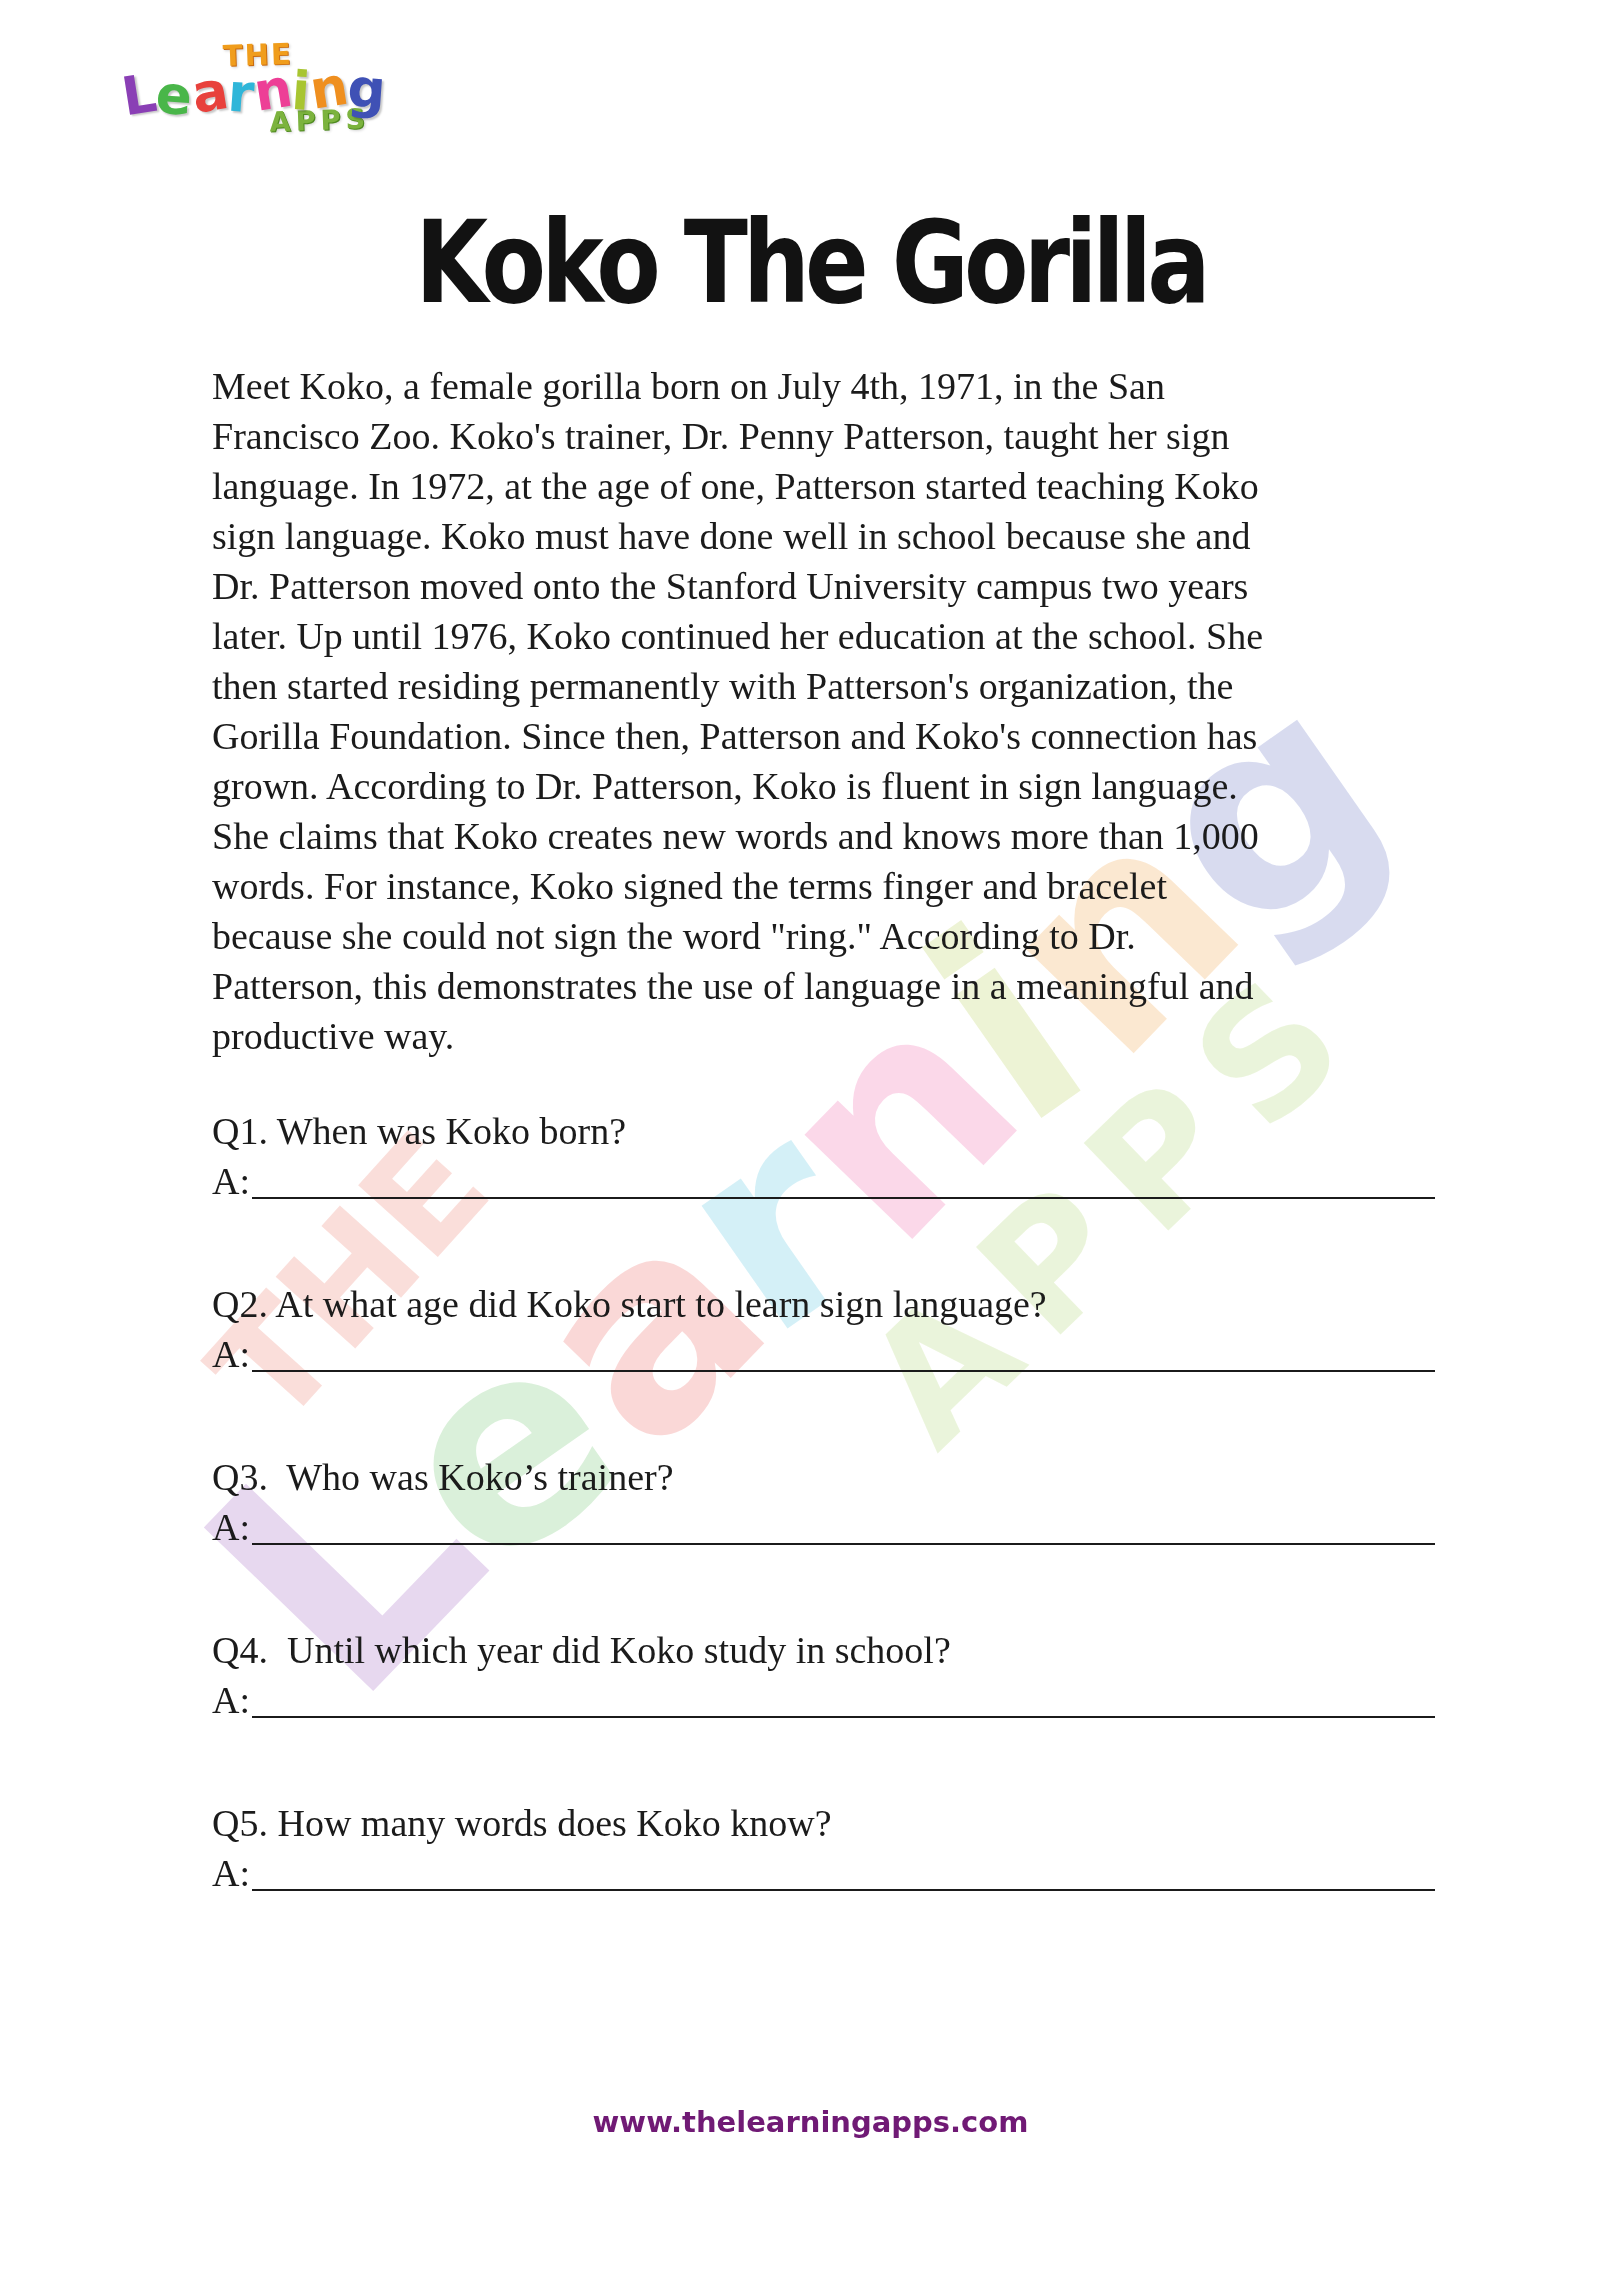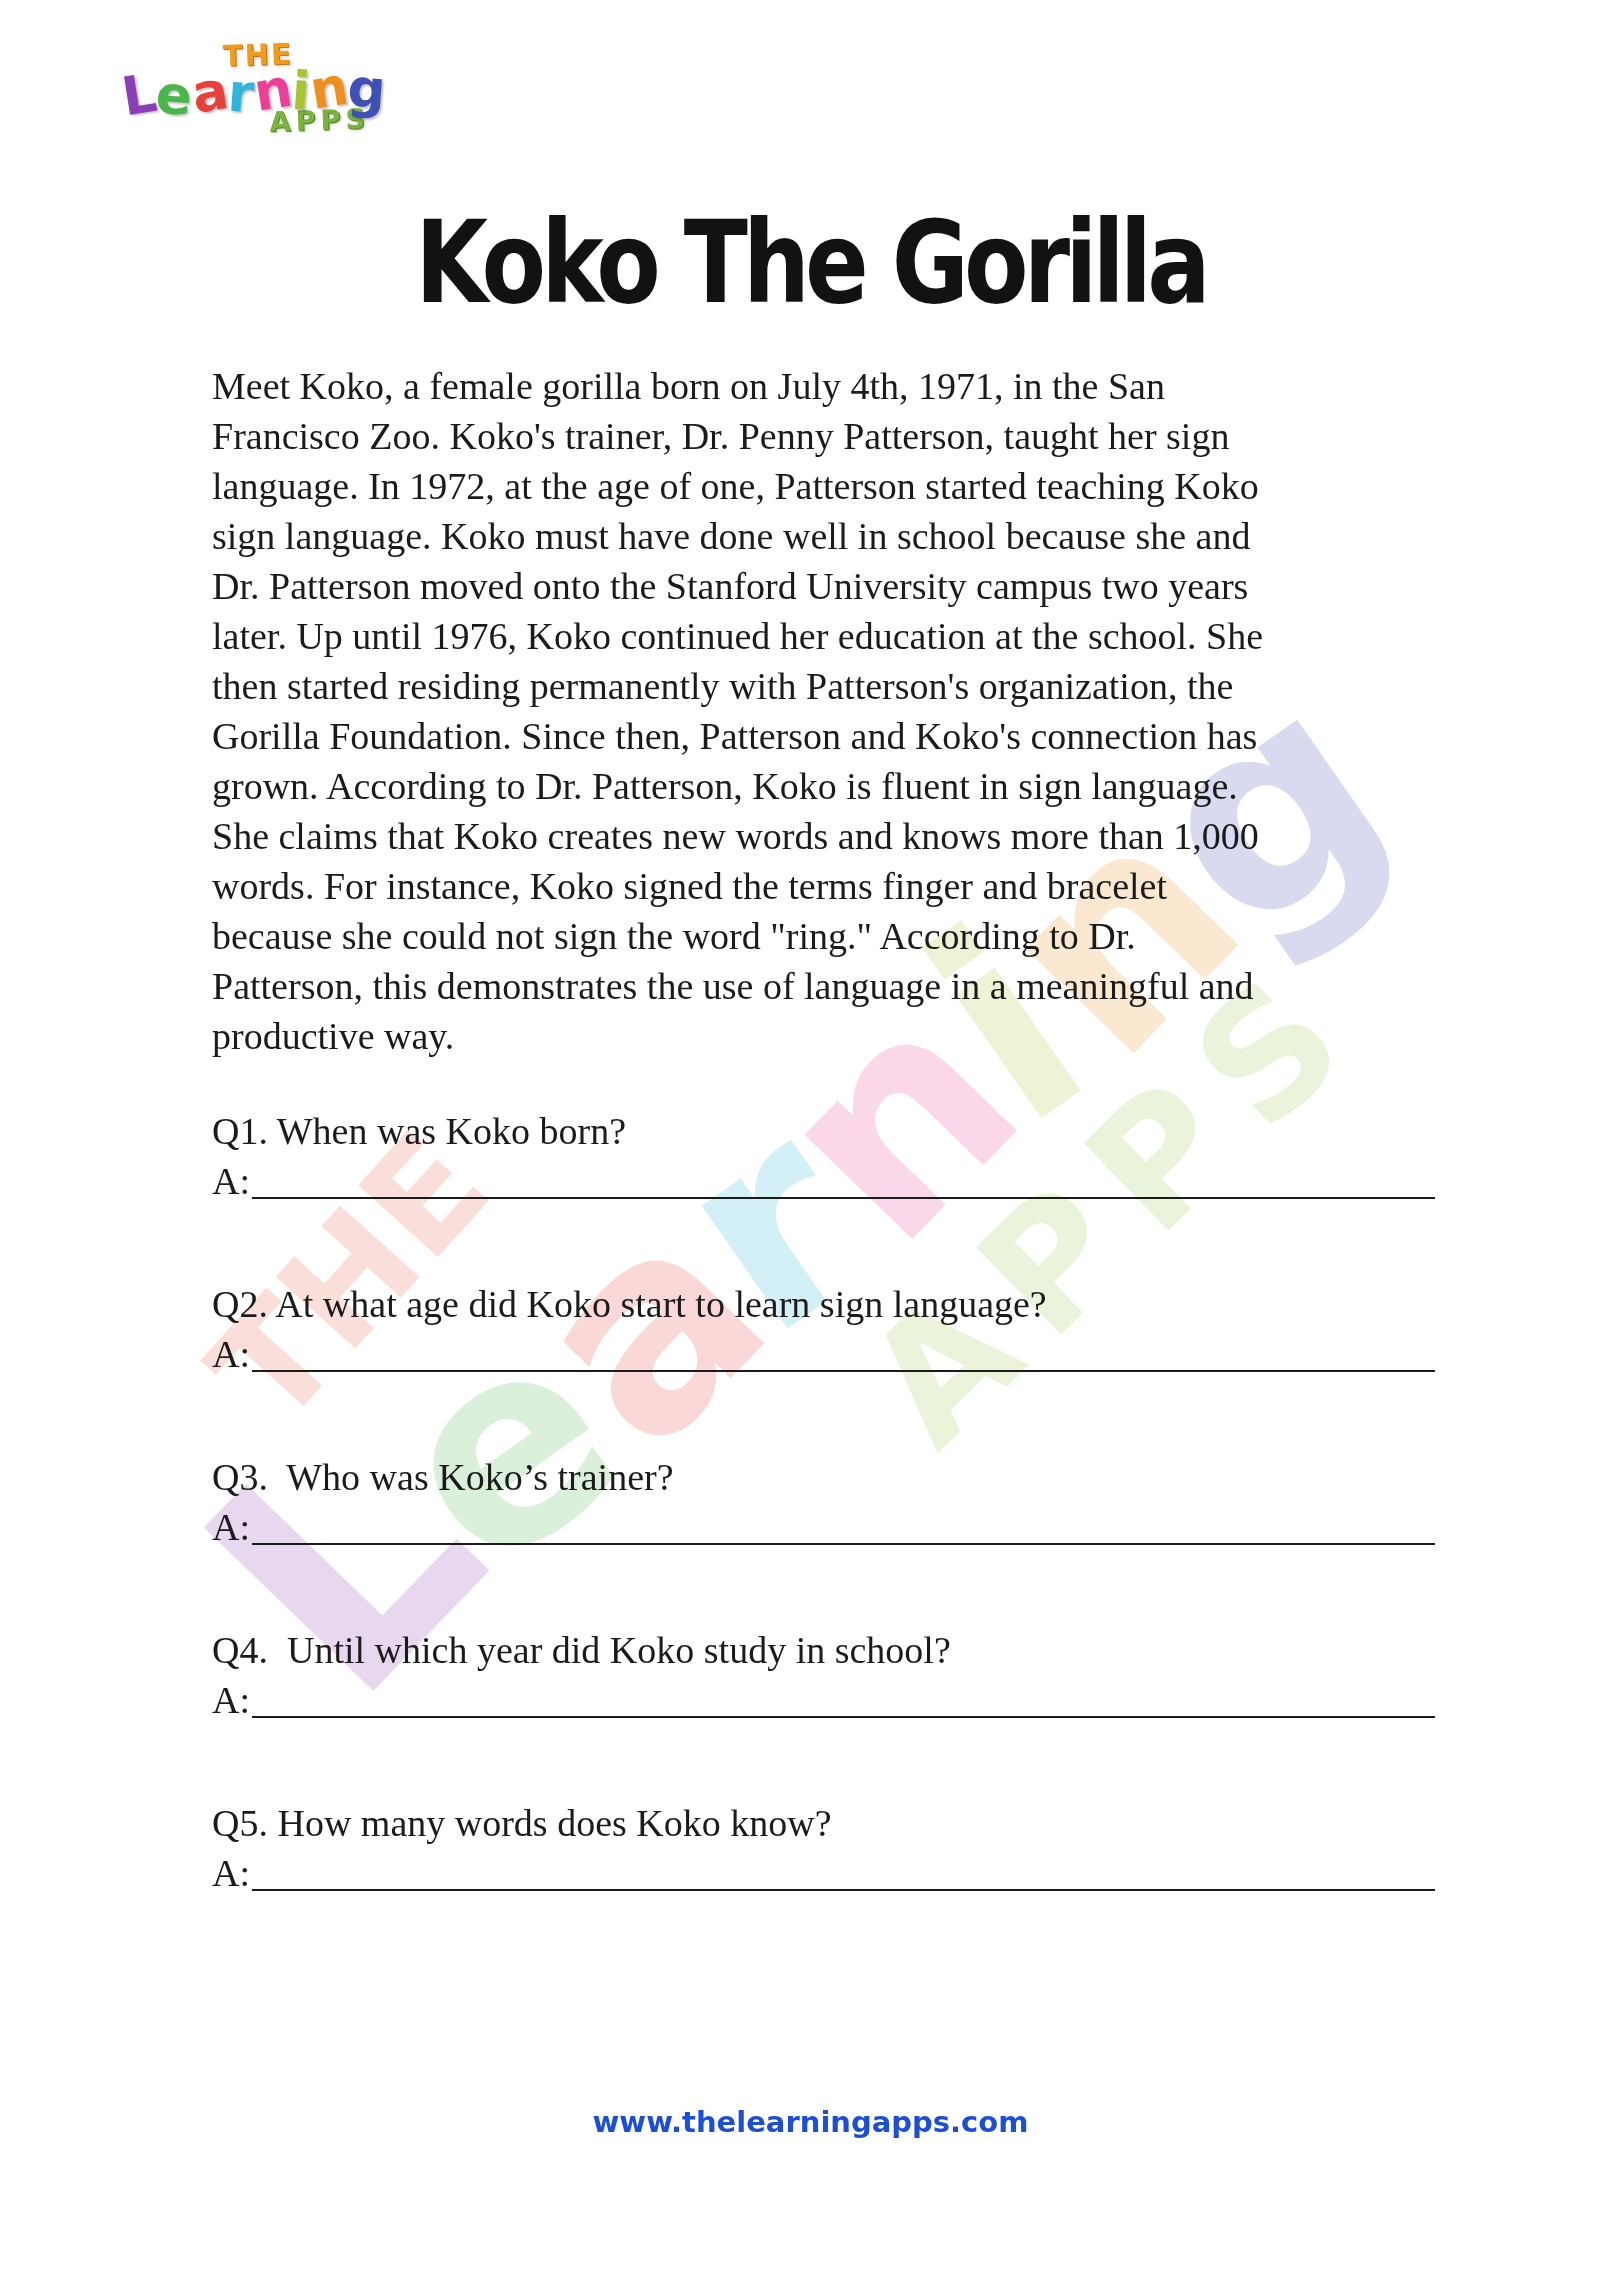--- a/index.html
+++ b/index.html
@@ -135,21 +135,21 @@
   
   .footer {
     position: absolute;
     top: 2105px;
     left: 0;
     width: 100%;
     text-align: center;
     font-family: "DejaVu Sans", sans-serif;
     font-weight: bold;
     font-size: 29px;
-    color: #1d4ed8;
+    color: #701a75;
     z-index: 2;
   }
 </style>
 </head>
 <body>
 
 <div class="page">
 
   <div class="watermark" aria-hidden="true">
     <div class="wm-the">THE</div>

